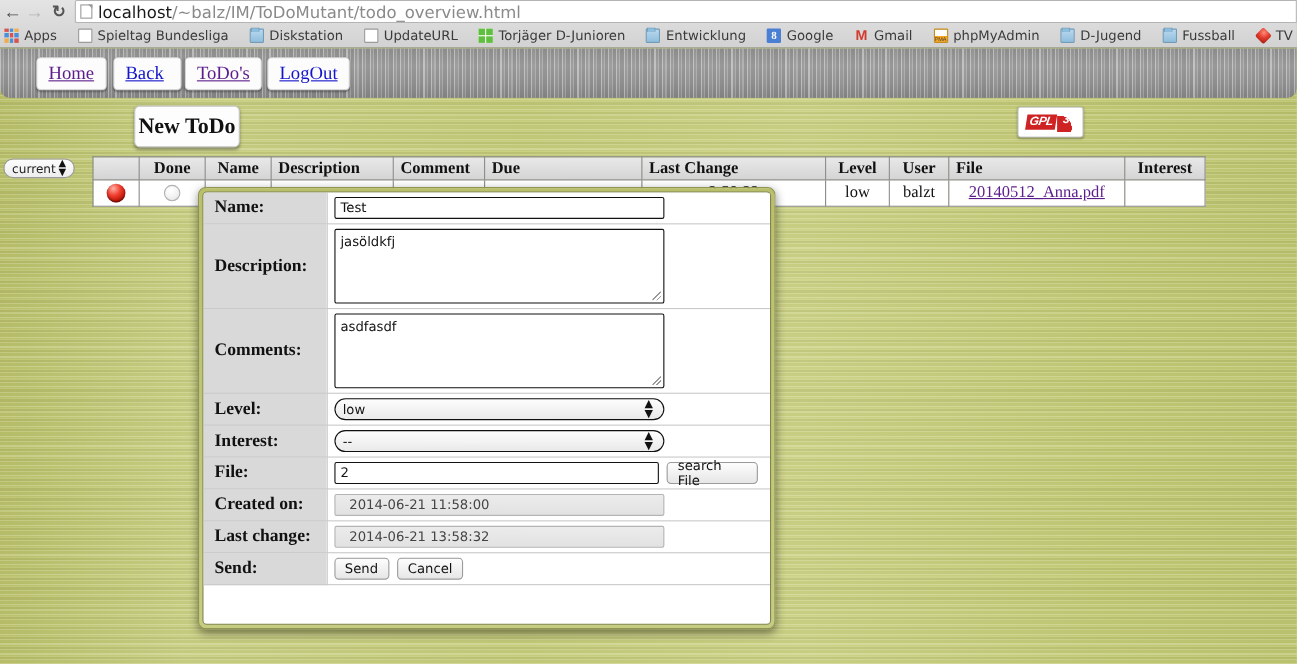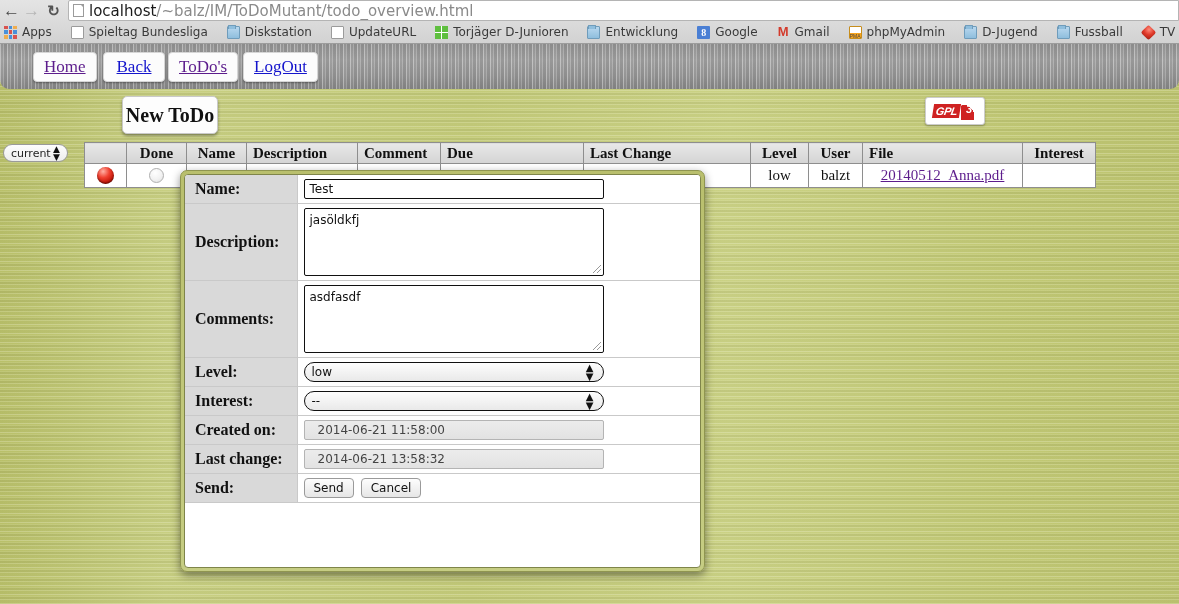--- a/index.html
+++ b/index.html
@@ -86,21 +86,21 @@
         rgba(0,0,0,0.06) 1px, rgba(0,0,0,0.06) 3px,
         rgba(255,255,255,0.12) 3px, rgba(255,255,255,0.12) 4px,
         rgba(0,0,0,0.10) 4px, rgba(0,0,0,0.10) 7px),
       linear-gradient(to bottom,#9b9b9b 0%, #a9a9a9 35%, #9e9e9e 70%, #8e8e8e 100%);
     border-radius:0 0 9px 9px;
   }
   .navlink {
     position:absolute; top:8px; height:30px; min-width:62px;
     background:#fcfcfc; border:1px solid #d6d6d6; border-radius:4px;
     box-shadow:0 1px 2px rgba(0,0,0,0.35);
-    display:flex; align-items:center; justify-content:center;
+    display:flex; align-items:center; 
     padding:0 10px; cursor:pointer;
   }
   .navlink span {
     font-family:"Liberation Serif", serif; font-size:17px;
     text-decoration:underline; color:#1414cc;
   }
   .navlink.visited span { color:#5c1c8c; }
   #lk-home  { left:33px; }
   #lk-back  { left:103px; }
   #lk-todos { left:168px; }
@@ -398,20 +398,29 @@
     <tr>
       <td class="lbl">Interest:</td>
       <td class="fld">
         <div class="sel">
           <span>--</span>
           <span class="arrows">▲<br>▼</span>
         </div>
       </td>
     </tr>
     <tr>
+      <td class="lbl">File:</td>
+      <td class="fld">
+        <div class="rowflex">
+          <div class="inp">2</div>
+          <div class="btn" style="margin-left:7px">search File</div>
+        </div>
+      </td>
+    </tr>
+    <tr>
       <td class="lbl">Created on:</td>
       <td class="fld">
         <div class="inp disabled">2014-06-21 11:58:00</div>
       </td>
     </tr>
     <tr>
       <td class="lbl">Last change:</td>
       <td class="fld">
         <div class="inp disabled">2014-06-21 13:58:32</div>
       </td>

